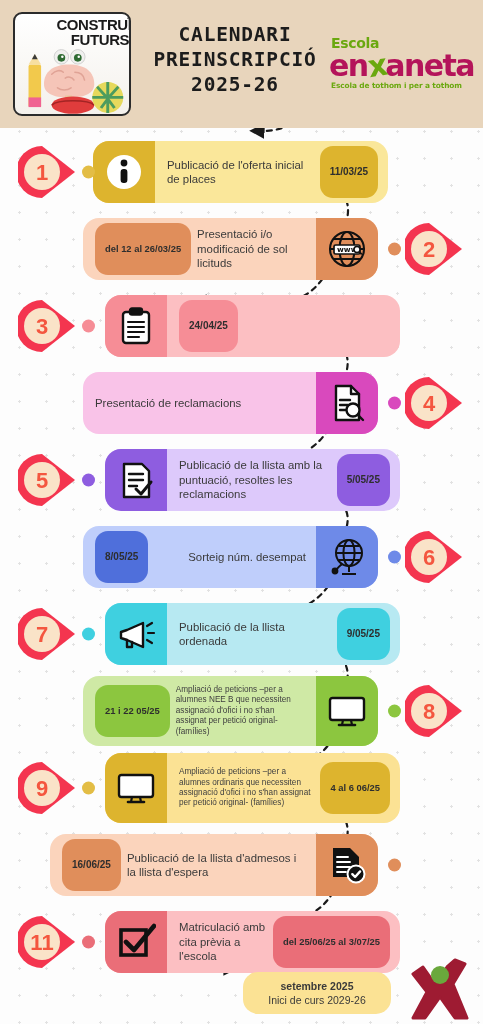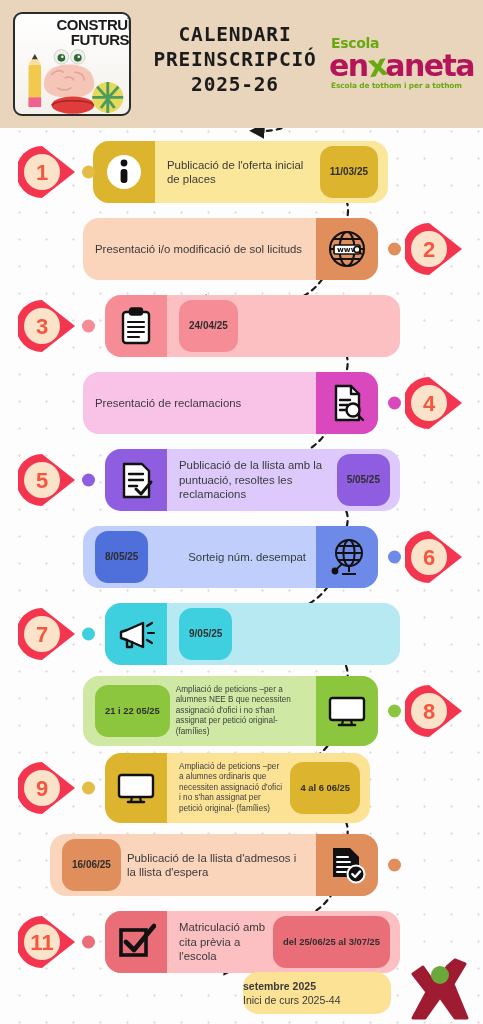--- a/index.html
+++ b/index.html
@@ -203,21 +203,21 @@
 
   
   #footer-pill {
     position: absolute;
     left: 243px; top: 972px;
     width: 148px; height: 42px;
     border-radius: 15px;
     background: #fbe294;
     display: flex;
     flex-direction: column;
-    align-items: flex-start;
+    align-items: center;
     justify-content: center;
     z-index: 3;
   }
   #footer-pill .f1 {
     font-family: "Liberation Sans", sans-serif;
     font-weight: 700; font-size: 10.5px; color: #3a3a3a; line-height: 14px;
   }
   #footer-pill .f2 {
     font-family: "Liberation Sans", sans-serif;
     font-size: 10.5px; color: #3a3a3a; line-height: 14px;
@@ -351,20 +351,21 @@
         <div class="badge right">
           <svg viewBox="0 0 60 55">
             <path d="M24 1.5 A26 26 0 1 0 24 53.5 L57 27.5 Z" fill="#f4354f"></path>
             <circle cx="24" cy="27.5" r="18" fill="#fae3c8"></circle>
           </svg>
           <div class="num">2</div>
         </div>
         <div class="dot" style="background: rgb(224, 142, 91); right: 82px;"></div>
         <div class="card" style="background: rgb(251, 212, 188); right: 105px; left: auto; width: 295px;">
           <div class="card-body">
+            <div class="date-pill two" style="background: rgb(224, 142, 91);">del 12 al 26/03/25</div>
             <div class="card-text">Presentació i/o modificació de sol licituds</div>
           </div>
           <div class="icon-box" style="background: rgb(224, 142, 91);">
             <svg width="42" height="42" viewBox="0 0 42 42" fill="none" stroke="#111" stroke-width="2.1">
               <circle cx="21" cy="21" r="17"></circle>
               <ellipse cx="21" cy="21" rx="7.5" ry="17"></ellipse>
               <path d="M4 21h34M7 11h28M7 31h28"></path>
               <rect x="8" y="17" width="26" height="9" rx="1.6" fill="#fff" stroke="#111" stroke-width="1.7"></rect>
               <text x="11" y="24.3" font-family="DejaVu Sans, sans-serif" font-size="7.4" font-weight="700" fill="#111" stroke="none">www</text>
               <circle cx="31" cy="21.5" r="3" fill="#fff" stroke="#111" stroke-width="1.6"></circle>
@@ -478,20 +479,21 @@
         <div class="dot" style="background: rgb(63, 208, 224); left: 82px;"></div>
         <div class="card" style="background: rgb(183, 233, 242); left: 105px; right: auto; width: 295px;">
           <div class="icon-box" style="background: rgb(63, 208, 224);">
             <svg width="40" height="40" viewBox="0 0 40 40" fill="none" stroke="#111" stroke-width="2.4" stroke-linecap="round" stroke-linejoin="round">
               <path d="M5 18v6l6 2 16 7V9L11 16z" fill="#fff"></path>
               <path d="M11 26v7h5v-5"></path>
               <path d="M31 12l5-3M32 19h6M31 26l5 3" stroke-width="2.2"></path>
             </svg>
           </div>
           <div class="card-body">
+            <div class="card-text">Publicació de la llista ordenada</div>
             <div class="date-pill" style="background: rgb(63, 208, 224);">9/05/25</div>
           </div>
         </div>
       </div>
       <div class="row" style="top: 672px;">
         <div class="badge right">
           <svg viewBox="0 0 60 55">
             <path d="M24 1.5 A26 26 0 1 0 24 53.5 L57 27.5 Z" fill="#f4354f"></path>
             <circle cx="24" cy="27.5" r="18" fill="#fae3c8"></circle>
           </svg>
@@ -514,21 +516,21 @@
       </div>
       <div class="row" style="top: 749px;">
         <div class="badge left">
           <svg viewBox="0 0 60 55">
             <path d="M24 1.5 A26 26 0 1 0 24 53.5 L57 27.5 Z" fill="#f4354f"></path>
             <circle cx="24" cy="27.5" r="18" fill="#fae3c8"></circle>
           </svg>
           <div class="num">9</div>
         </div>
         <div class="dot" style="background: rgb(227, 189, 69); left: 82px;"></div>
-        <div class="card tall" style="background: rgb(251, 226, 148); left: 105px; right: auto; width: 265px;">
+        <div class="card tall" style="background: rgb(251, 226, 148); left: 105px; right: auto; width: 295px;">
           <div class="icon-box" style="background: rgb(221, 180, 46);">
             <svg width="40" height="40" viewBox="0 0 40 40" fill="none" stroke="#111" stroke-width="2.4" stroke-linecap="round" stroke-linejoin="round">
               <rect x="3" y="7" width="34" height="22" rx="2.4" fill="#fff"></rect>
               <path d="M14 34h12M16 29l-1 5M24 29l1 5" stroke-width="2.2"></path>
               <path d="M12 34h16" stroke-width="2.6"></path>
             </svg>
           </div>
           <div class="card-body">
             <div class="card-text small">Ampliació de peticions –per a alumnes ordinaris que necessiten assignació d'ofici i no s'han assignat per petició original- (famílies)</div>
             <div class="date-pill two" style="background: rgb(221, 180, 46);">4 al 6 06/25</div>
@@ -571,21 +573,21 @@
           <div class="card-body">
             <div class="card-text">Matriculació amb cita prèvia a l'escola</div>
             <div class="date-pill two" style="background: rgb(234, 110, 120);">del 25/06/25 al 3/07/25</div>
           </div>
         </div>
       </div>
     </div>
 
   <div id="footer-pill">
     <div class="f1">setembre 2025</div>
-    <div class="f2">Inici de curs 2025-44</div>
+    <div class="f2">Inici de curs 2029-26</div>
   </div>
 
   <svg id="mascot-x" viewBox="0 0 74 66">
     <path d="M10 64 L24 38 L10 20 L20 13 L32 30 L44 13 L52 6 L62 10 L50 30 L64 64 L52 64 L37 43 L22 64 Z" fill="#9e1b32" stroke="#9e1b32" stroke-width="3" stroke-linejoin="round"></path>
     <circle cx="37" cy="21" r="9" fill="#6aa83c"></circle>
   </svg>
 
 </div>
 
 </body></html>

